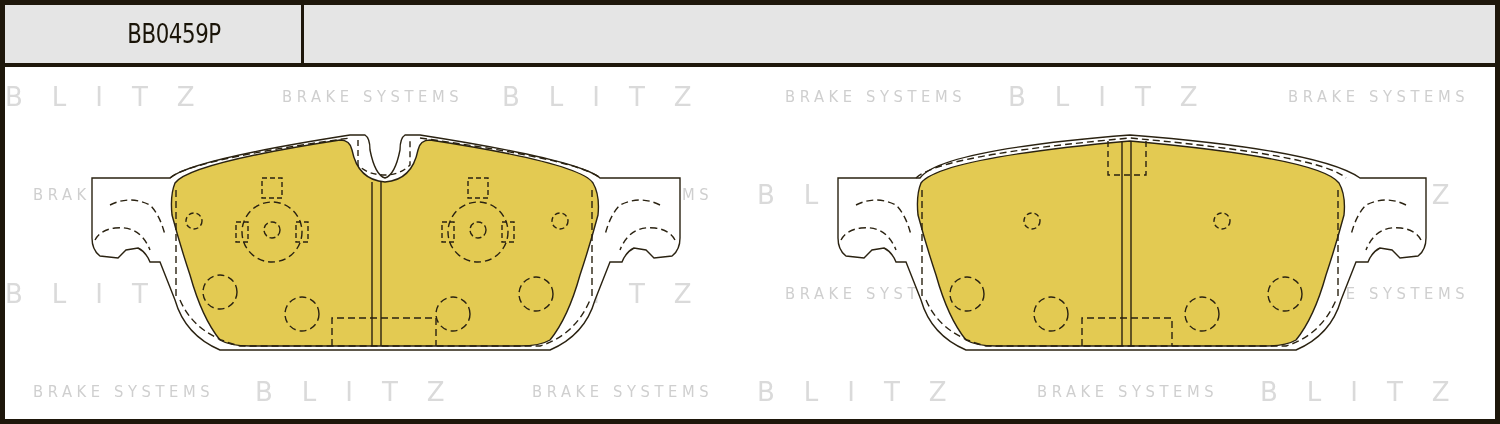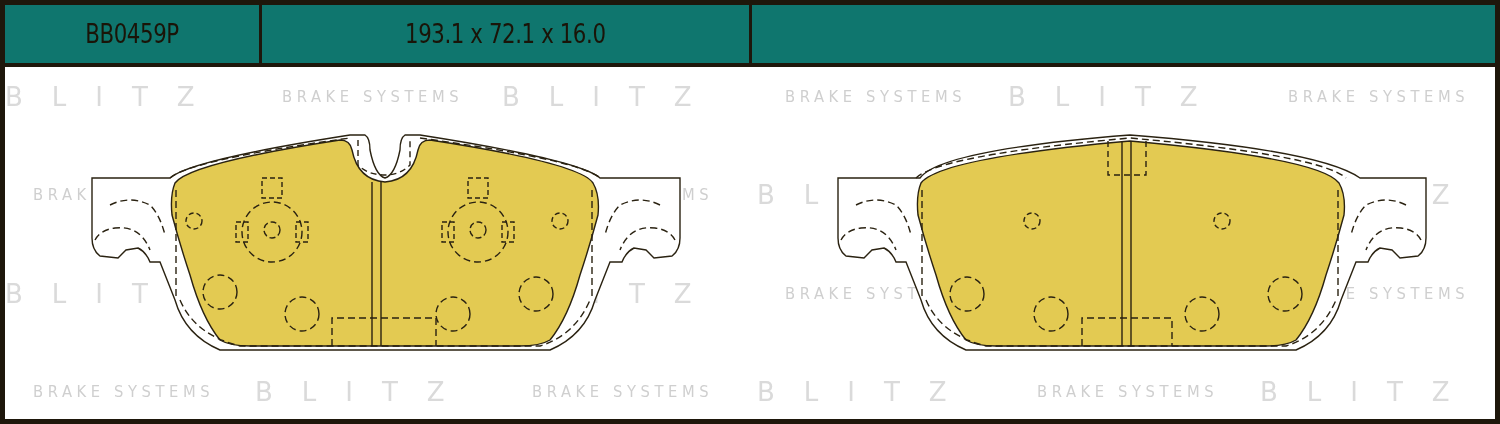--- a/index.html
+++ b/index.html
@@ -1,38 +1,35 @@
 <!DOCTYPE html>
 <html><head>
 <meta charset="utf-8">
 <style>
   html, body { margin:0; padding:0; background:#ffffff; }
   body { width:1500px; height:424px; position:relative; overflow:hidden; font-family:"Liberation Sans", sans-serif; }
   .frame { position:absolute; left:0; top:0; width:1500px; height:424px; box-sizing:border-box; border:5px solid #1e170b; border-top-width:4px; border-bottom-width:5px; }
-  .header { position:absolute; left:0; top:0; width:1500px; height:67px; box-sizing:border-box; border:5px solid #1e170b; border-bottom-width:4px; display:flex; background:#0f766e; }
+  .header { position:absolute; left:0; top:0; width:1500px; height:67px; box-sizing:border-box; border:5px solid #1e170b; border-bottom-width:4px; display:flex; background:#e5e5e5;padding-left:42px; }
   .cell { display:flex; align-items:center; justify-content:center; font-family:"DejaVu Sans", sans-serif; font-size:26px; color:#1a1408; letter-spacing:-0.5px; box-sizing:border-box; transform:scaleX(0.82); }
   .cell-wrap { height:100%; display:flex; align-items:center; justify-content:center; box-sizing:border-box; }
   .c1 { width:257px; border-right:3px solid #1e170b; }
   .c2 { width:490px; border-right:3px solid #1e170b; }
   .c3 { flex:1; }
   .wm-row { position:absolute; left:5px; width:1490px; height:30px; white-space:nowrap; }
   .wm { position:absolute; top:0; height:30px; line-height:30px; color:#d6d6d6; }
   .wm.blitz { font-family:"DejaVu Sans", sans-serif; font-weight:normal; font-size:26px; letter-spacing:29px; color:#dadada; }
   .wm.bs { font-family:"DejaVu Sans", sans-serif; font-size:16px; letter-spacing:5px; color:#cfcfcf; transform:scaleX(0.92); transform-origin:left center; }
   svg.pads { position:absolute; left:0; top:0; }
 </style>
 </head>
 <body>
 
 <div class="header">
   <div class="cell-wrap c1">
     <span class="cell">BB0459P</span>
-  </div>
-  <div class="cell-wrap c2">
-    <span class="cell">193.1 x 72.1 x 16.0</span>
   </div>
 </div>
 
 <div class="wm-row" style="top:82px;">
   <span class="wm blitz" style="left:0px;">BLITZ</span>
   <span class="wm bs" style="left:277px;">BRAKE SYSTEMS</span>
   <span class="wm blitz" style="left:497px;">BLITZ</span>
   <span class="wm bs" style="left:780px;">BRAKE SYSTEMS</span>
   <span class="wm blitz" style="left:1003px;">BLITZ</span>
   <span class="wm bs" style="left:1283px;">BRAKE SYSTEMS</span>

